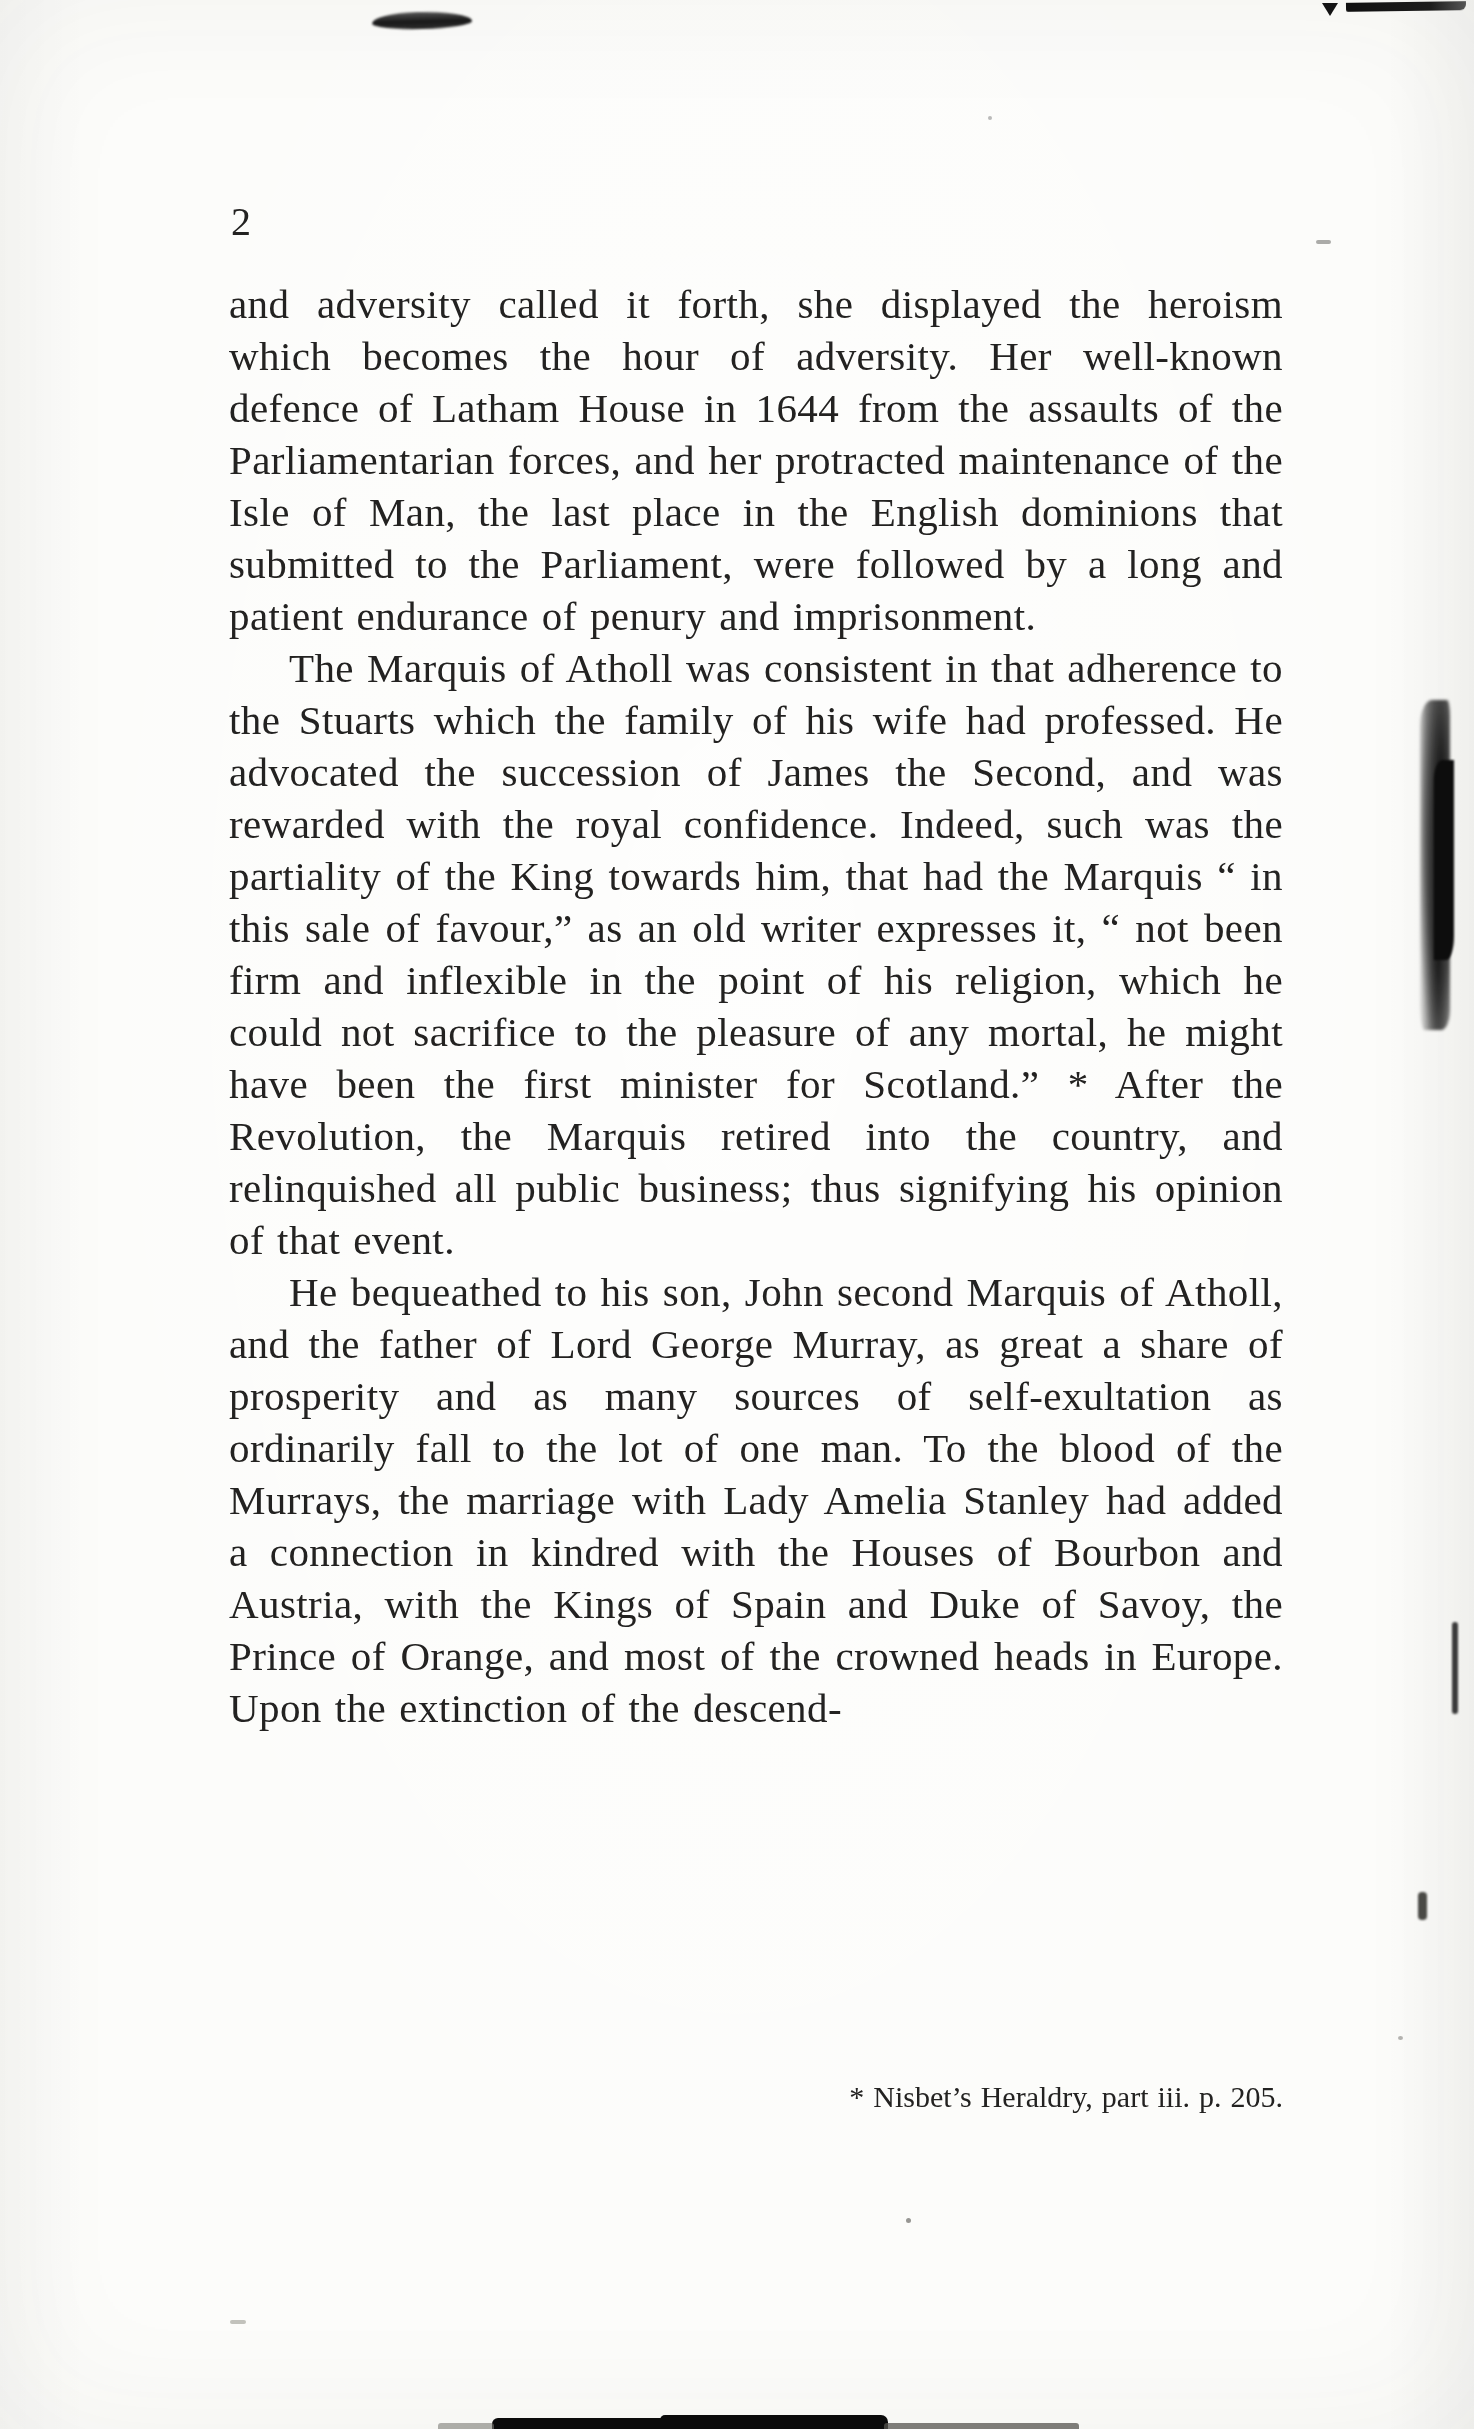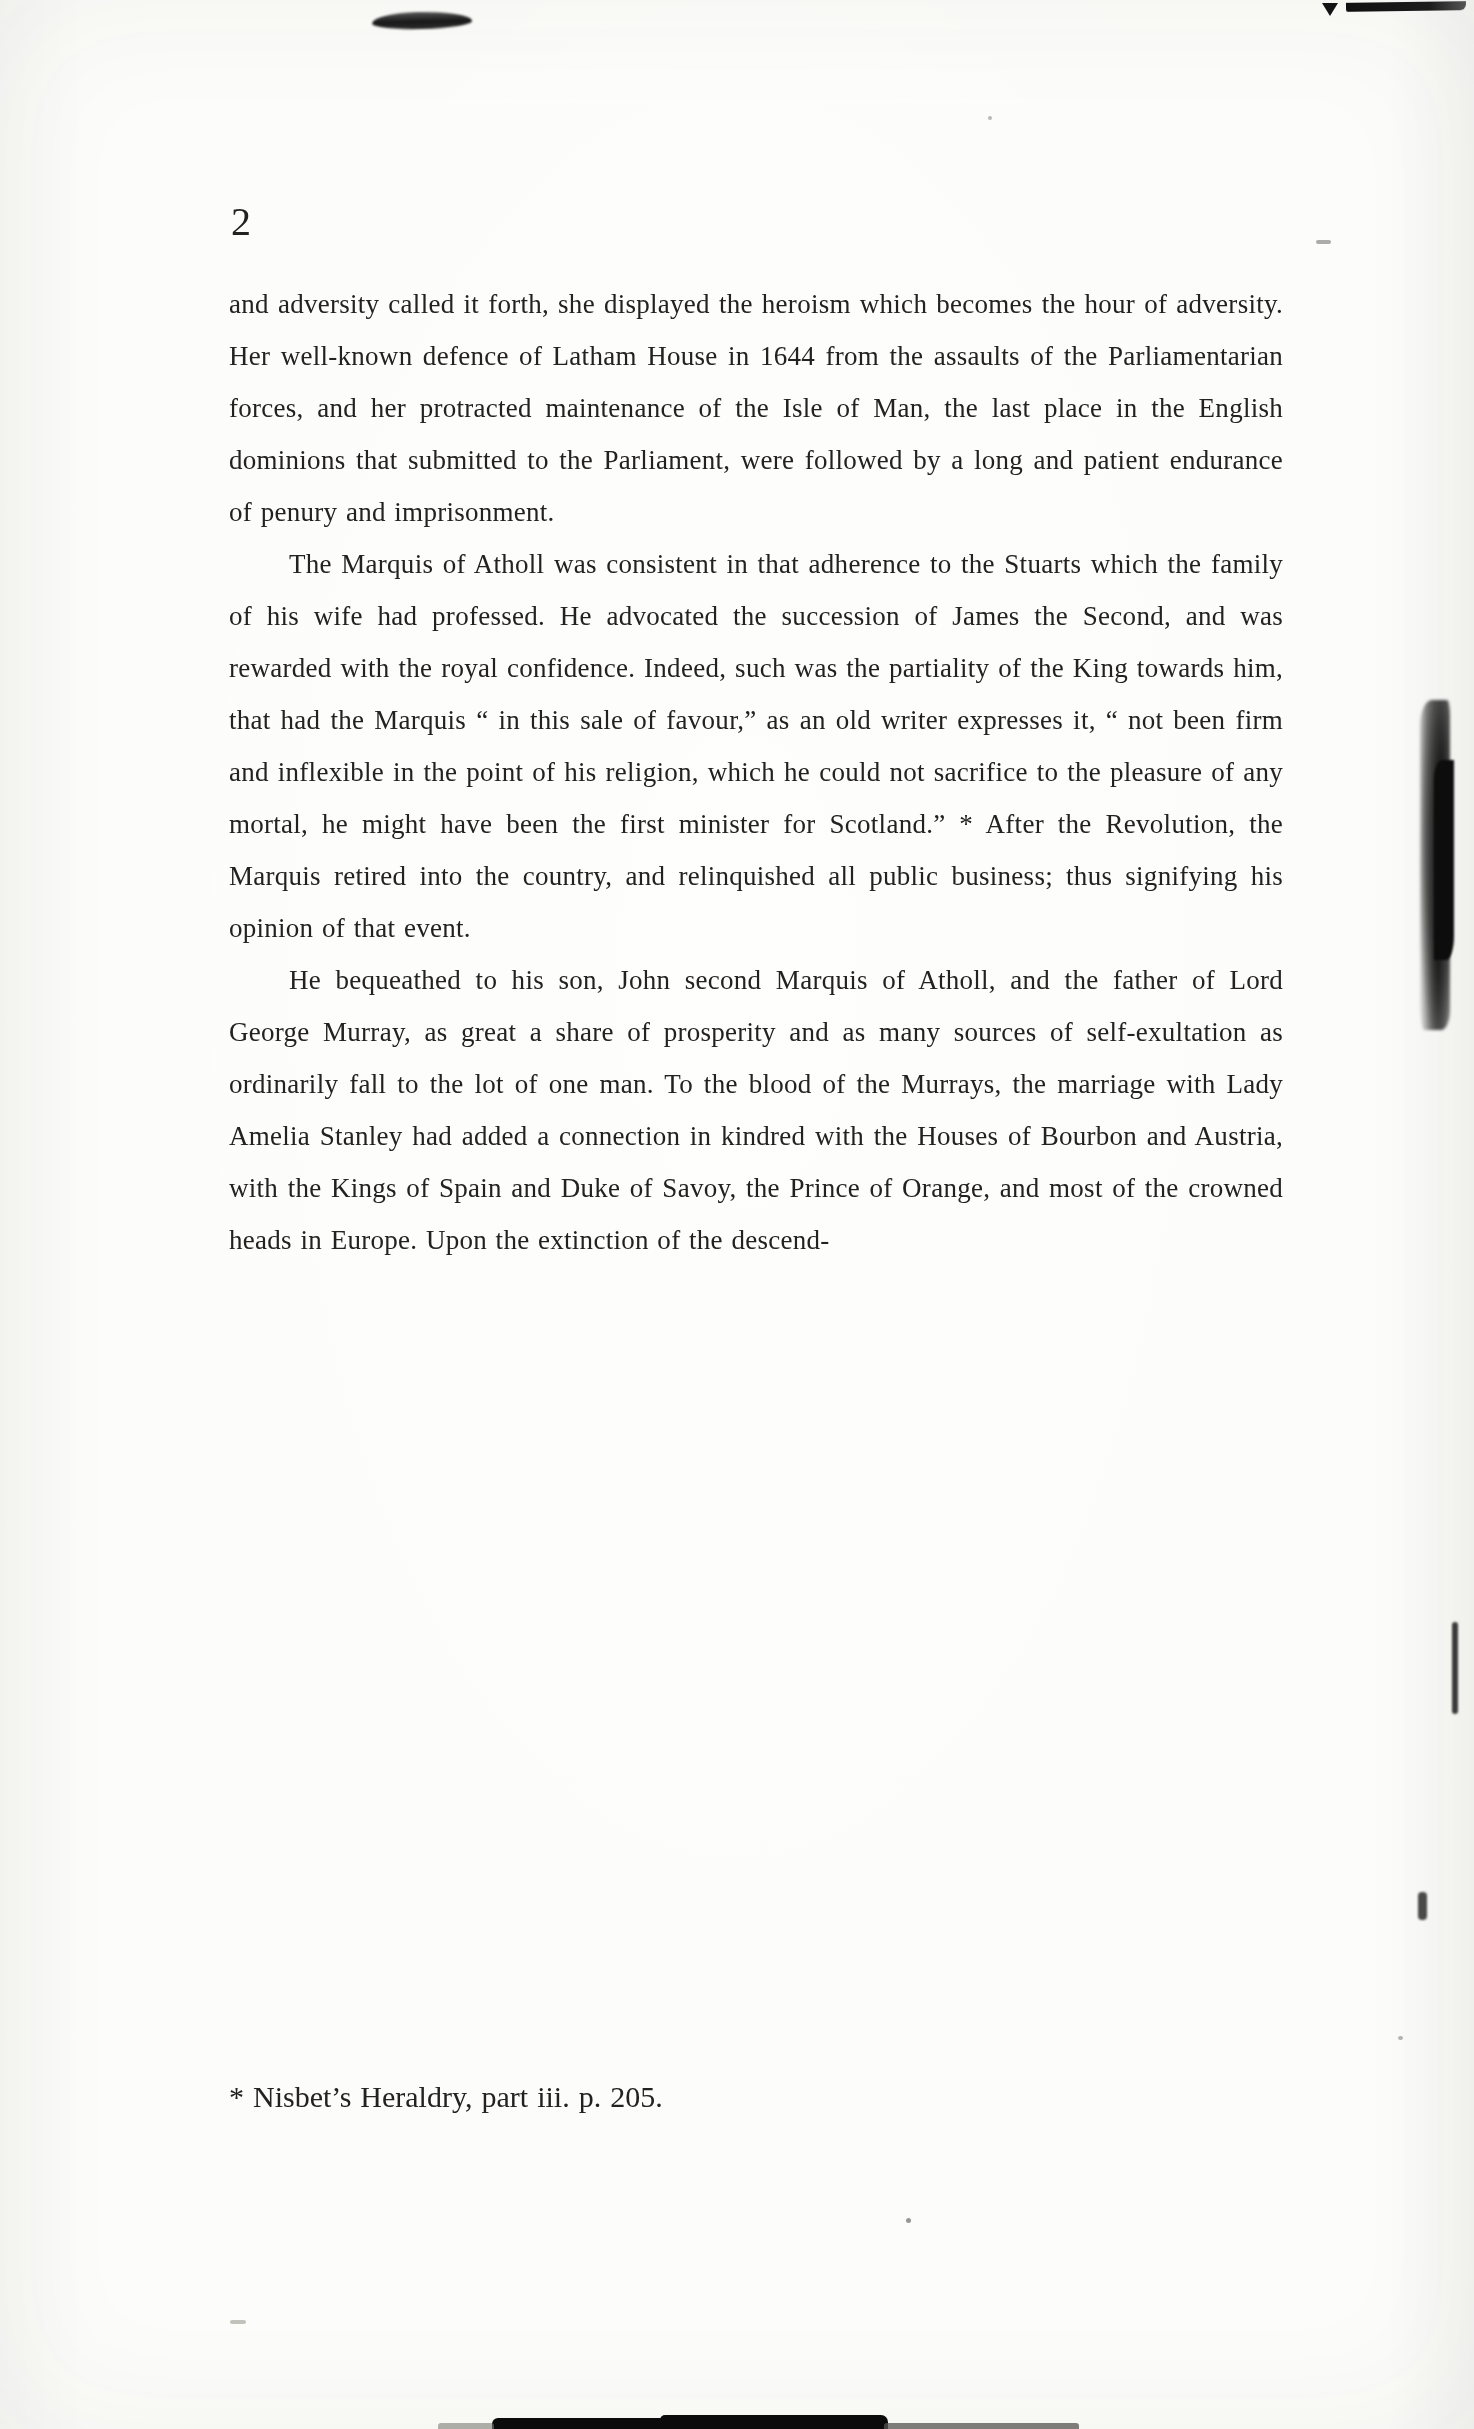--- a/index.html
+++ b/index.html
@@ -43,40 +43,40 @@
     line-height: 48px;
     letter-spacing: 4px;
     word-spacing: 6px;
   }
 
   .text-block {
     position: absolute;
     top: 278px;
     left: 229px;
     width: 1054px;
-    font-size: 27px;
+    font-size: 41px;
     line-height: 52px;
     text-align: justify;
     word-spacing: 0.06em;
     letter-spacing: 0.01em;
     font-family: Liberation Serif, serif;
   }
   .para {
     margin: 0;
   }
   .para.indent {
     text-indent: 60px;
   }
 
   .footnote {
     position: absolute;
     top: 2078px;
     left: 229px;
     width: 1054px;
-    text-align: left;
+    text-align: right;
     font-size: 30px;
     line-height: 38px;
     word-spacing: 0.05em;
   }
 
   
   .artifact { position: absolute; pointer-events: none; z-index: 5; }
 
   .a-top-smudge {
     left: 372px; top: 12px; width: 100px; height: 17px;

